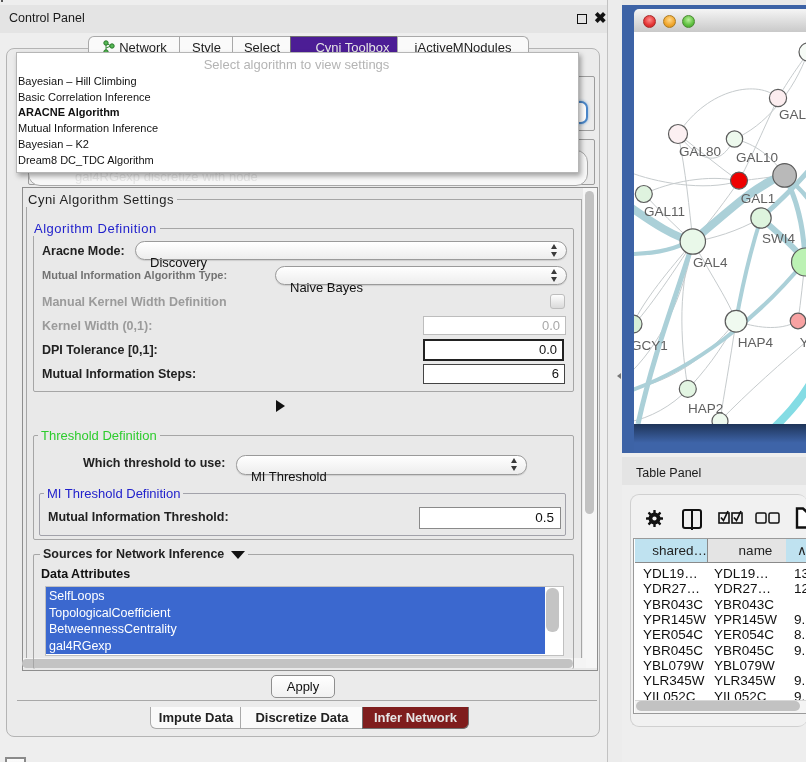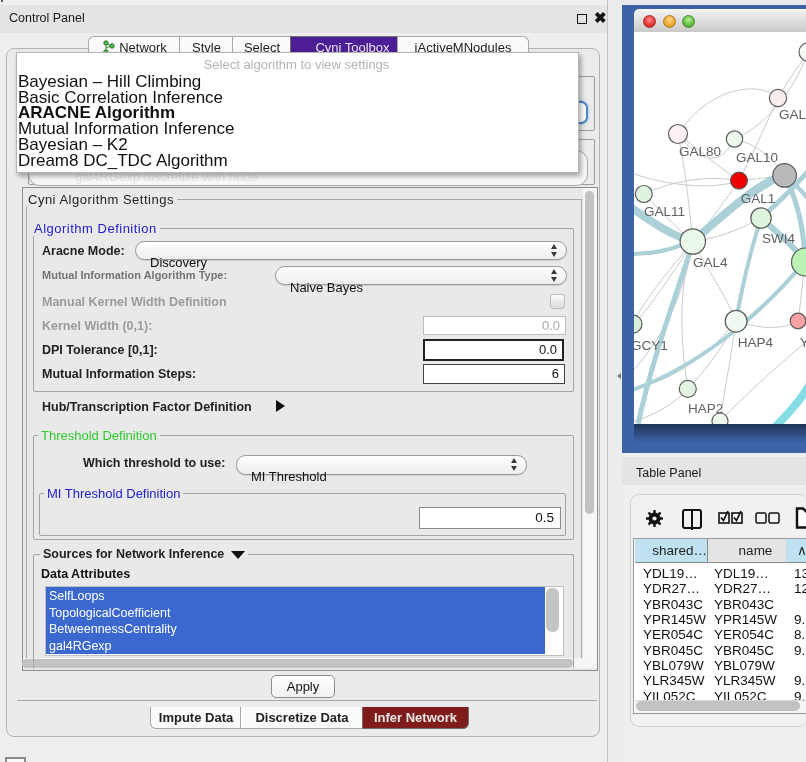--- a/index.html
+++ b/index.html
@@ -70,33 +70,33 @@
     </div>
   <div class="abs b" style="left:42px;top:295px;font-size:12.5px;color:#9b9b9b;">Manual Kernel Width Definition</div>
   <div class="abs" style="left:550px;top:294px;width:13px;height:13px;background:linear-gradient(#fdfdfd,#dadada);border:1px solid #bdbdbd;border-radius:3px;"></div>
   <div class="abs b" style="left:42px;top:319px;font-size:12.5px;color:#9b9b9b;">Kernel Width (0,1):</div>
   <div class="abs" style="left:423px;top:316px;width:136px;height:17px;background:#fff;border:1px solid #bdbdbd;font-size:13px;color:#a8a8a8;text-align:right;line-height:17px;padding-right:5px;">0.0</div>
   <div class="abs b" style="left:42px;top:343px;font-size:12.5px;color:#222;">DPI Tolerance [0,1]:</div>
   <div class="abs" style="left:423px;top:339px;width:132px;height:18px;background:#fff;border:2px solid #222;font-size:13px;color:#111;text-align:right;line-height:18px;padding-right:5px;">0.0</div>
   <div class="abs b" style="left:42px;top:367px;font-size:12.5px;color:#222;">Mutual Information Steps:</div>
   <div class="abs" style="left:423px;top:364px;width:135px;height:18px;background:#fff;border:1.5px solid #444;font-size:13px;color:#111;text-align:right;line-height:18px;padding-right:5px;">6</div>
 
-  <div class="abs b" style="left:42px;top:400px;font-size:12.5px;color:#222;">Hub/Transcription Factor Definition</div>
   <div class="abs" style="left:276px;top:400px;width:0;height:0;border-left:9px solid #111;border-top:6px solid transparent;border-bottom:6px solid transparent;"></div>
 
   <div class="abs" style="left:33px;top:435px;width:539px;height:103px;border:1px solid #a6a6a6;border-radius:2px;"></div>
   <div class="abs" style="left:38px;top:428px;background:#e9e9e9;padding:0 3px;font-size:13px;color:#2ecc2e;">Threshold Definition</div>
   <div class="abs b" style="left:83px;top:456px;font-size:12.5px;color:#222;">Which threshold to use:</div>
   <div class="combo abs" style="left:236px;top:454.5px;width:289px;height:18px;">
       <span class="ctext">MI Threshold</span>
       <span class="carrows"></span>
     </div>
 
   <div class="abs" style="left:39px;top:493px;width:525px;height:41px;border:1px solid #a2a2aa;border-radius:2px;"></div>
   <div class="abs" style="left:44px;top:486px;background:#e9e9e9;padding:0 3px;font-size:13px;color:#2222cc;">MI Threshold Definition</div>
+  <div class="abs b" style="left:48px;top:510px;font-size:12.5px;color:#222;">Mutual Information Threshold:</div>
   <div class="abs" style="left:419px;top:507px;width:134px;height:20px;background:#fff;border:1px solid #8a8a8a;font-size:13.5px;color:#111;text-align:right;line-height:20px;padding-right:6px;">0.5</div>
 
   <div class="abs" style="left:33px;top:554px;width:539px;height:114px;border:1px solid #a6a6a6;border-bottom:none;border-radius:2px;"></div>
   <div class="abs b" style="left:40px;top:547px;background:#e9e9e9;padding:0 3px;font-size:12.5px;color:#222;">Sources for Network Inference <span style="display:inline-block;width:0;height:0;border-top:8px solid #111;border-left:7px solid transparent;border-right:7px solid transparent;vertical-align:-1px;margin-left:3px;"></span></div>
   <div class="abs b" style="left:41px;top:567px;font-size:12.5px;color:#111;">Data Attributes</div>
 
   <div class="abs" style="left:45px;top:586px;width:517px;height:68px;background:#fff;border:1px solid #c0c0c0;"></div>
   <div class="abs" style="left:45.5px;top:587px;width:499px;height:67px;background:#3b68cf;"></div>
   <div class="abs" style="left:49px;top:588px;font-size:12.5px;color:#fff;line-height:16.6px;">SelfLoops<br>TopologicalCoefficient<br>BetweennessCentrality<br>gal4RGexp</div>
   <div class="abs" style="left:546px;top:588px;width:13px;height:44px;background:#c4c4c4;border-radius:6px;"></div>
@@ -112,21 +112,21 @@
   <div class="btab" style="left:362px;width:105px;background:#7f1d1d;color:#e6e6e6;border-color:#707070;border-bottom-right-radius:6px;">Infer Network</div>
 
   <div class="abs" style="left:28px;top:76px;width:565px;height:53px;border:1px solid #9c9c9c;border-radius:2px;"></div>
     <div class="abs" style="left:28px;top:139px;width:565px;height:44px;border:1px solid #9c9c9c;border-radius:2px;"></div>
   <div class="abs" style="left:558px;top:101px;width:26px;height:19px;background:#fff;border:2.5px solid #4a86c8;border-radius:7px;box-shadow:0 0 3px #86b2dc;"></div>
   <div class="abs" style="left:28px;top:150px;width:558px;height:34px;background:#f7f7f7;border:1px solid #a8a8a8;border-radius:12px;"></div>
   <div class="abs" style="left:75px;top:169px;font-size:13px;color:#e3e3e3;">gal4RGexp discretize with node</div>
 
   <div class="abs" style="left:16px;top:52px;width:561px;height:119px;background:#fff;border:1px solid #b6b6b6;box-shadow:2px 3px 5px rgba(0,0,0,0.35);"></div>
   <div class="abs" style="left:16px;top:57px;width:561px;text-align:center;font-size:13px;color:#b4b4b4;">Select algorithm to view settings</div>
-  <div class="abs" style="left:18px;top:74px;font-size:17px;color:#111;line-height:15.7px;">Bayesian – Hill Climbing<br>Basic Correlation Inference<br><span class="b">ARACNE Algorithm</span><br>Mutual Information Inference<br>Bayesian – K2<br>Dream8 DC_TDC Algorithm</div>
+  <div class="abs" style="left:18px;top:74px;font-size:11px;color:#111;line-height:15.7px;">Bayesian – Hill Climbing<br>Basic Correlation Inference<br><span class="b">ARACNE Algorithm</span><br>Mutual Information Inference<br>Bayesian – K2<br>Dream8 DC_TDC Algorithm</div>
 
   <div class="abs" style="left:5px;top:757px;width:17px;height:10px;background:linear-gradient(#fdfdfd,#ececec);border:2px solid #8a8a8a;"></div>
 
   <div class="abs" style="left:607px;top:0;width:15px;height:762px;background:#ececec;border-left:1px solid #c2c2c2;"></div>
   <div class="abs" style="left:617px;top:373px;width:0;height:0;border-right:4px solid #777;border-top:3px solid transparent;border-bottom:3px solid transparent;"></div>
 
   <div class="abs" style="left:622px;top:0;width:184px;height:453px;background:#3d63a6;"></div>
   <div class="abs" style="left:622px;top:0;width:184px;height:5px;background:#e9e9e9;"></div>
 
   <div class="abs" style="left:634px;top:9px;width:172px;height:23px;background:linear-gradient(#f5f5f5,#c9c9c9);border-bottom:1px solid #8a8a8a;border-top-left-radius:5px;"></div>

